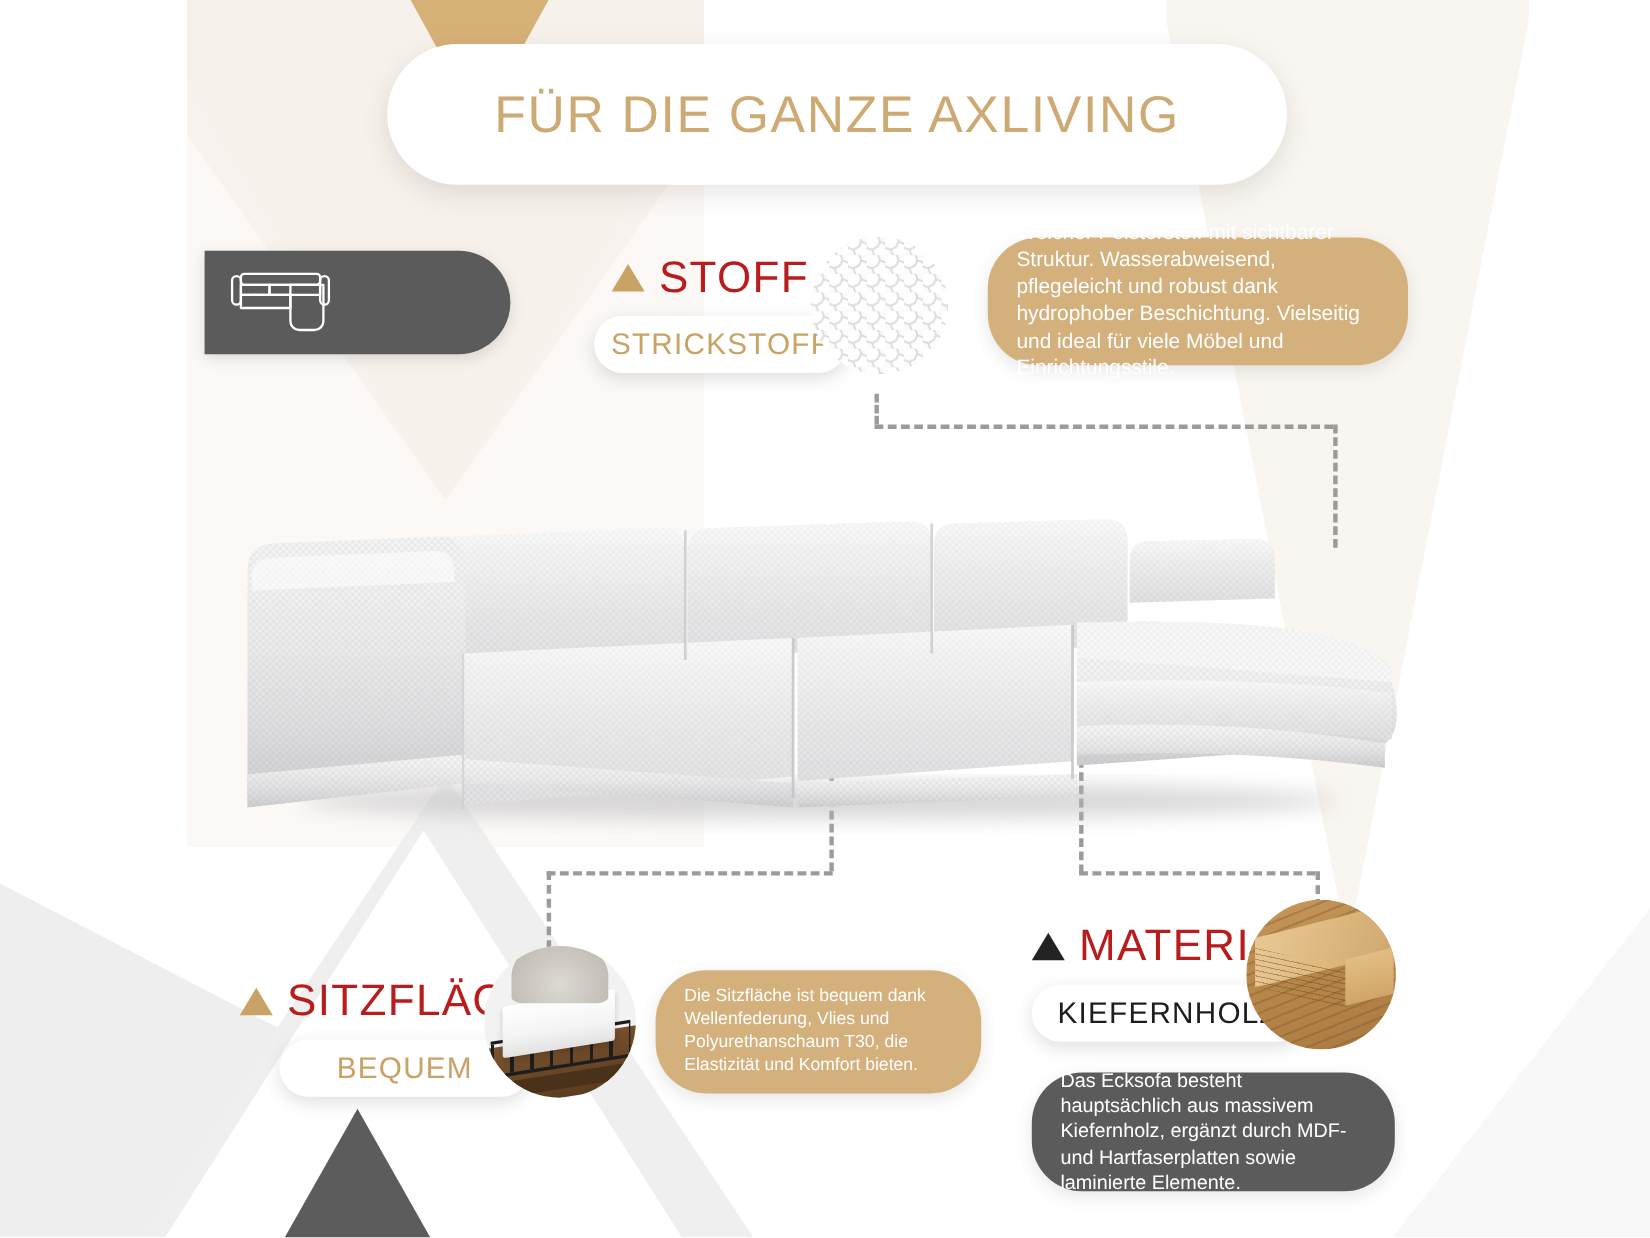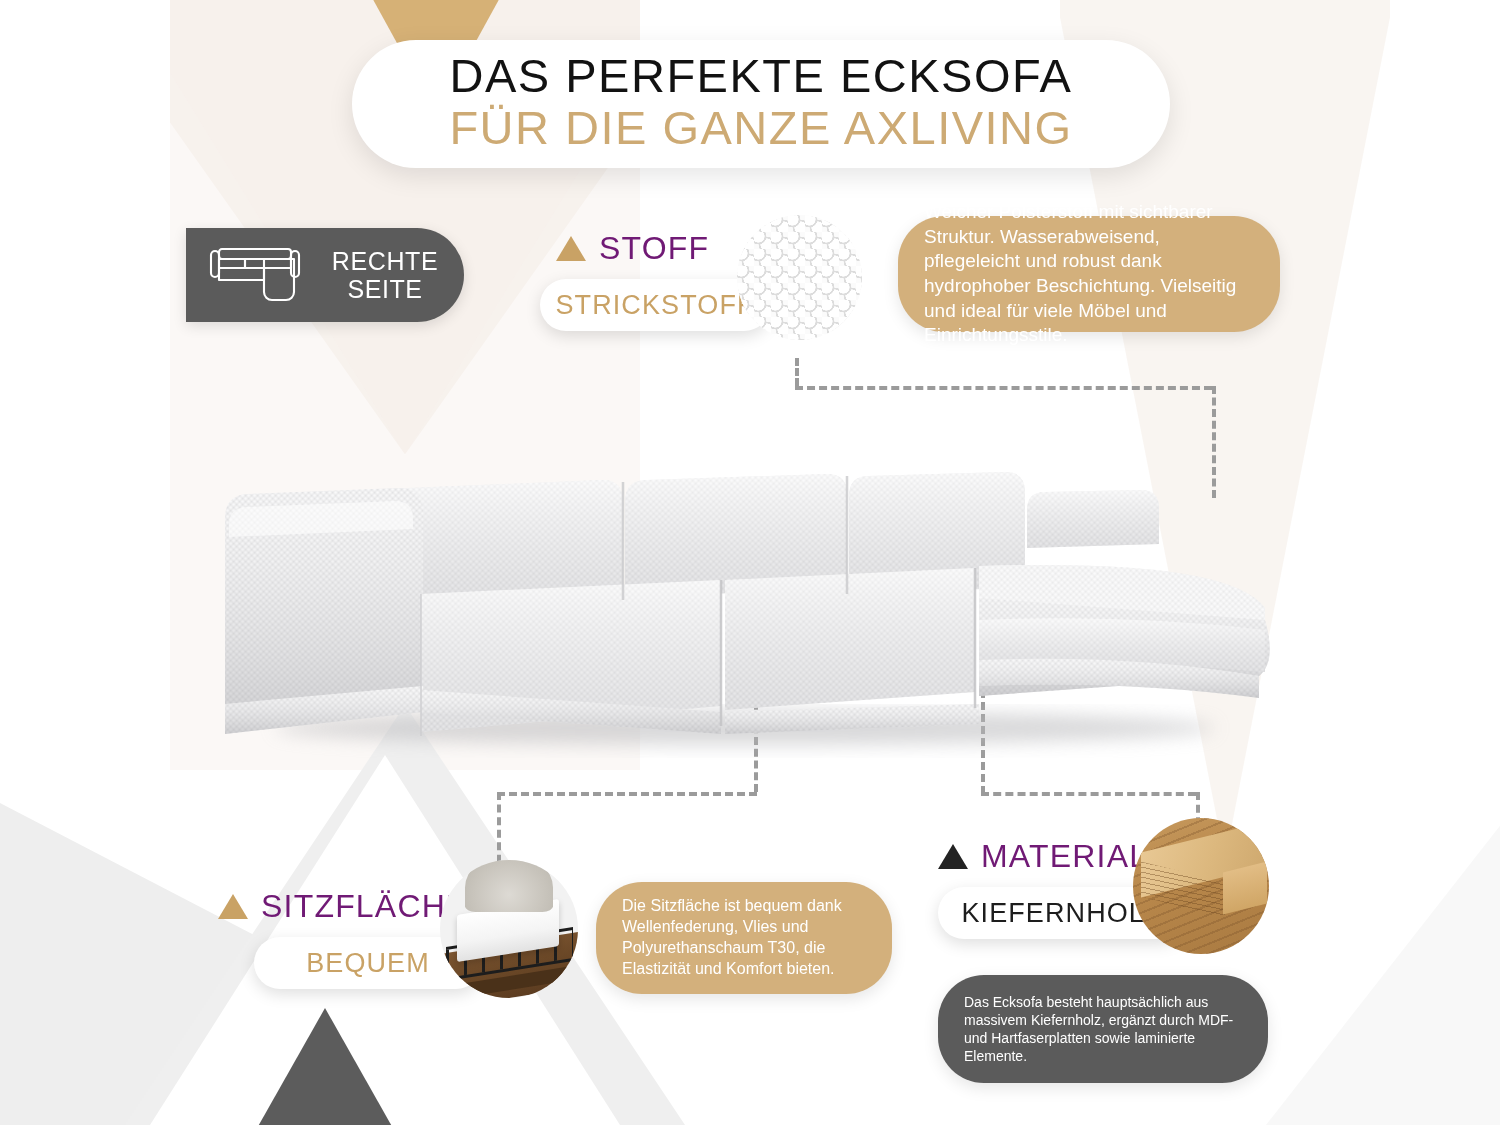--- a/index.html
+++ b/index.html
@@ -93,21 +93,21 @@
     color:#fff;font-size:25px;line-height:1.12;letter-spacing:.6px;
     margin-left:16px;text-align:center;flex:1;padding-right:14px;
   }
 
   
   .sec{position:absolute;z-index:5;}
   .sec-head{display:flex;align-items:center;gap:13px;}
   .tri{width:0;height:0;border-left:15px solid transparent;border-right:15px solid transparent;}
   .tri.gold{border-bottom:25px solid #c9a265;}
   .tri.dark{border-bottom:25px solid #232323;}
-  .sec-title{font-size:32px;letter-spacing:1.2px;color:#701a75;white-space:nowrap;}
+  .sec-title{font-size:40px;letter-spacing:1.2px;color:#b91c1c;white-space:nowrap;}
   .chip{
     margin-top:12px;background:#fff;border-radius:30px;height:52px;
     display:flex;align-items:center;justify-content:center;
     box-shadow:0 5px 16px rgba(0,0,0,.13);
     font-size:27px;letter-spacing:1.1px;padding:0 26px;white-space:nowrap;
   }
   .chip.gold{color:#c9a265;}
   .chip.dark{color:#1d1d1d;}
 
   
@@ -283,44 +283,39 @@
 
       <path d="M516 182 l0 146" stroke="#c3c3c6" stroke-width="2.5" fill="none" opacity=".85"></path>
       <path d="M770 170 l0 140" stroke="#c3c3c6" stroke-width="2.5" fill="none" opacity=".85"></path>
       <path d="M418 84 l0 118" stroke="#c9c9cc" stroke-width="2.5" fill="none" opacity=".8"></path>
       <path d="M642 78 l0 118" stroke="#c9c9cc" stroke-width="2.5" fill="none" opacity=".8"></path>
       <path d="M216 196 l0 142" stroke="#cdcdd0" stroke-width="2" fill="none" opacity=".7"></path>
     </svg>
   </div>
 
   <div class="header-card">
-    <div class="title-line1">DAS PERFEKTE ECKSOFA</div>
     <div class="title-line2">FÜR DIE GANZE AXLIVING</div>
   </div>
 
 
   <div class="side-badge">
     <div class="side-badge-icon">
       <svg viewBox="0 0 96 58" width="96" height="58" aria-hidden="true">
         <g fill="none" stroke="#ffffff" stroke-width="2.1" stroke-linejoin="round">
           <rect x="3" y="5" width="8" height="26" rx="4"></rect>
           <rect x="11" y="3" width="72" height="10" rx="3"></rect>
           <rect x="11" y="13" width="26" height="9"></rect>
           <rect x="37" y="13" width="46" height="9"></rect>
           <path d="M11 22 L56 22 L56 34 L11 34 Z"></path>
           <path d="M56 13 L86 13 L86 46 a8 8 0 0 1 -8 8 L64 54 a8 8 0 0 1 -8 -8 Z"></path>
           <rect x="83" y="5" width="8" height="26" rx="4"></rect>
           <path d="M24 21 l0 2"></path>
         </g>
       </svg>
     </div>
-    <div class="side-badge-text">
-      <span>RECHTE</span><br>
-      <span>SEITE</span>
-    </div>
   </div>
 
   <div class="sec" style="left:556px;top:230px;">
     <div class="sec-head">
       <span class="tri gold"></span>
       <span class="sec-title">STOFF</span>
     </div>
     <div class="chip gold" style="width:178px;margin-left:-16px;">STRICKSTOFF</div>
   </div>
 
@@ -360,15 +355,15 @@
 
   <div class="swatch" style="left:1133px;top:818px;width:136px;height:136px;">
     <div class="wood-photo">
       <div class="wood-grain-bg"></div>
       <div class="wood-top"></div>
       <div class="wood-front"></div>
       <div class="wood-side"></div>
     </div>
   </div>
 
-  <div class="bubble dark" style="left:938px;top:975px;width:330px;height:108px;font-size:14px;">Das Ecksofa besteht hauptsächlich aus massivem Kiefernholz, ergänzt durch MDF- und Hartfaserplatten sowie laminierte Elemente.</div>
+  <div class="bubble dark" style="left:938px;top:975px;width:330px;height:108px;font-size:18px;">Das Ecksofa besteht hauptsächlich aus massivem Kiefernholz, ergänzt durch MDF- und Hartfaserplatten sowie laminierte Elemente.</div>
 
 </div>
 
 </body></html>

